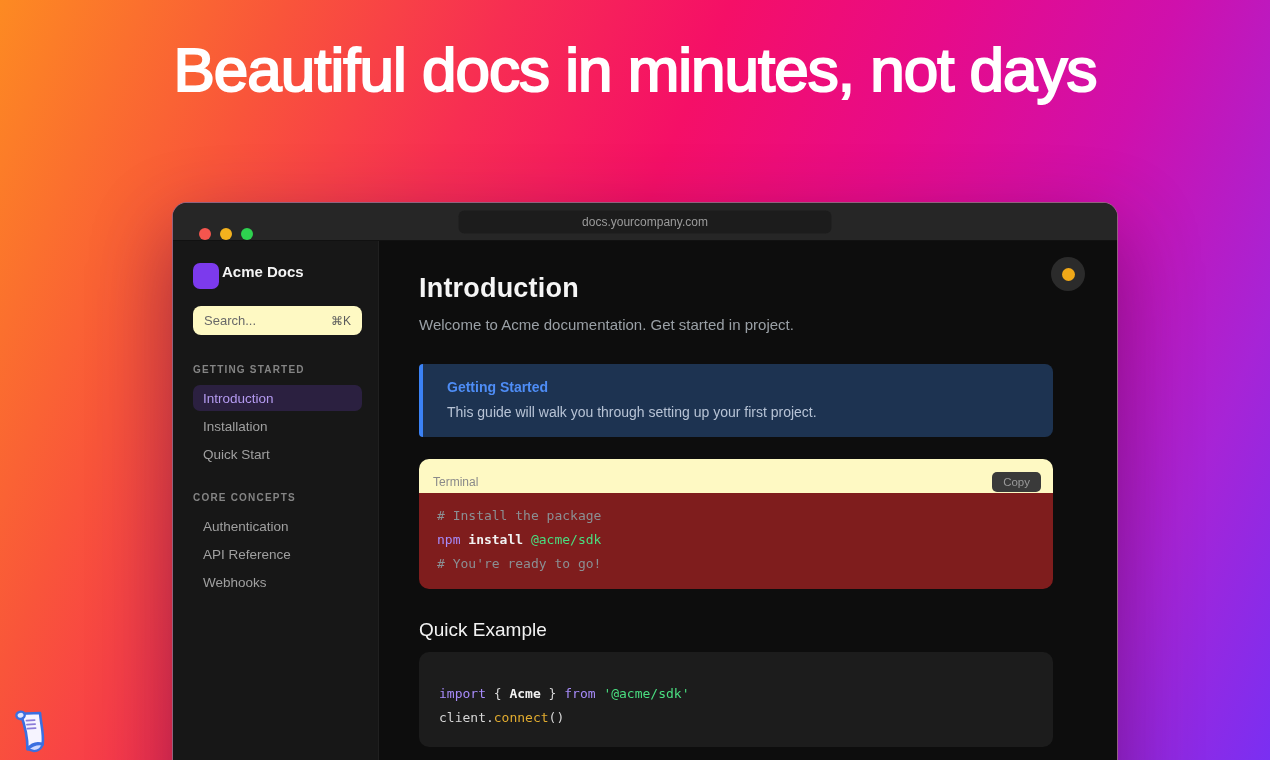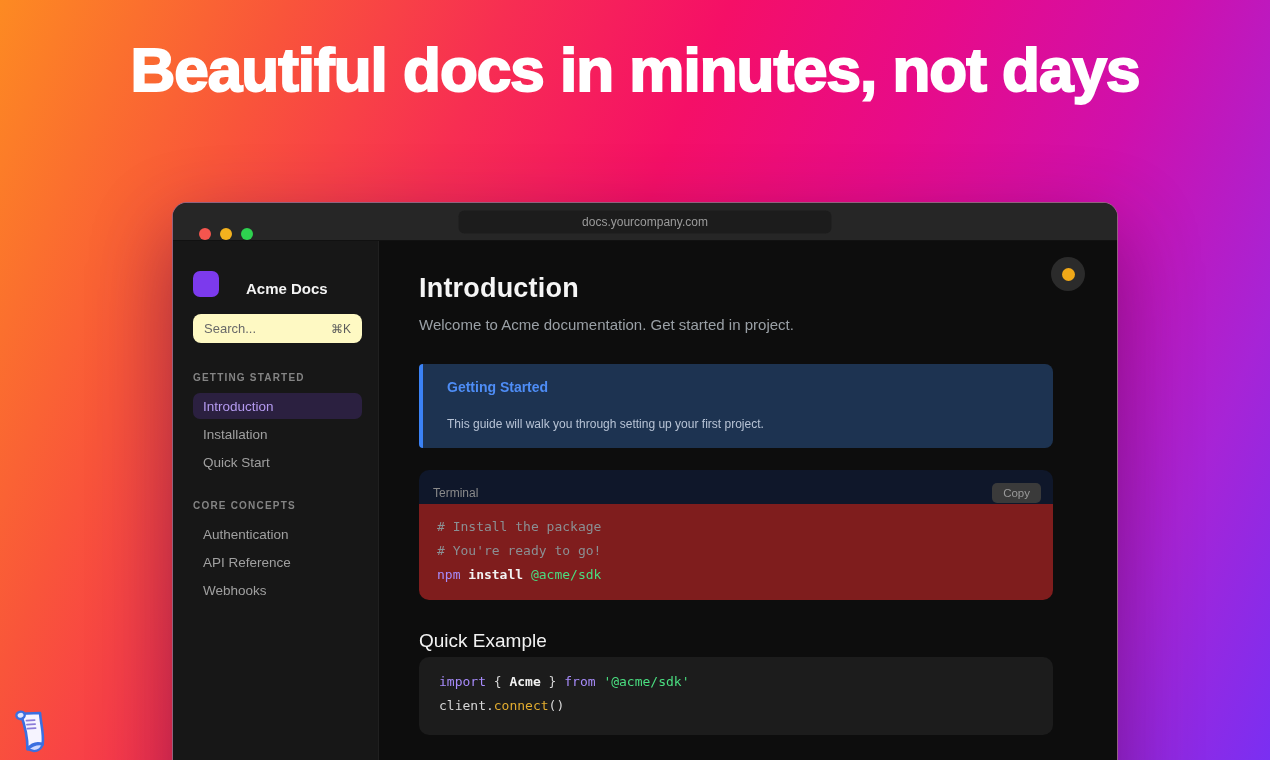--- a/index.html
+++ b/index.html
@@ -8,21 +8,21 @@
     font-family: "Liberation Sans", sans-serif;
     background: linear-gradient(113deg, #fd8a22 0%, #f9553a 18%, #f72e52 32%,
                 #f50f67 46%, #e70b89 60%, #cf10ac 74%, #a724d6 88%, #7a2ff2 100%);
     position: relative;
   }
 
   
   .headline {
     position: absolute; top: 34px; left: 0; width: 100%;
     text-align: center; color: #ffffff;
-    font-size: 62px; font-weight: bold; letter-spacing: -1px;
+    font-size: 62px; font-weight: normal; letter-spacing: -1px;
     -webkit-text-stroke: 2px #ffffff;
   }
 
   
   .watermark { position: absolute; left: 14px; bottom: 6px; width: 40px; height: 48px; }
 
   
   .window {
     position: absolute; left: 172px; top: 202px; width: 946px; height: 640px;
     background: #0d0d0d; border-radius: 15px;
@@ -49,21 +49,21 @@
   }
 
   .window-body { flex: 1; display: flex; min-height: 0; }
 
   
   .sidebar {
     width: 206px; flex: 0 0 206px; background: #171717;
     border-right: 1px solid rgba(255,255,255,0.04);
     padding: 20px 16px 0 20px;
   }
-  .brand { display: flex; align-items: flex-end; gap: 27px; margin-top: 10px; }
+  .brand { display: flex; align-items: flex-start; gap: 3px; margin-top: 2px; }
   .brand-logo { width: 26px; height: 26px; border-radius: 7px; background: #7c3aed; }
   .brand-name { color: #f3f3f3; font-size: 15px; font-weight: bold; }
   .searchbox {
     margin-top: 17px; height: 29px; background: #fef9c3; border-radius: 8px;
     display: flex; align-items: center; padding: 0 11px;
   }
   .search-ph { color: #696969; font-size: 13px; flex: 1; }
   .search-kbd { color: #5c5c5c; font-size: 12px; }
   .nav-label {
     margin-top: 29px; color: #848484; font-size: 10px; font-weight: bold;
@@ -86,47 +86,47 @@
   }
   .theme-dot { width: 13px; height: 13px; border-radius: 50%; background: #f0a818; }
   .page-title { color: #f5f5f5; font-size: 27px; font-weight: bold; letter-spacing: 0.2px; }
   .page-subtitle { margin-top: 12px; color: #9aa0a6; font-size: 15px; }
 
   .callout {
     margin-top: 31px; background: #1d3351; border-left: 4px solid #3b82f6;
     border-radius: 4px 8px 8px 4px; padding: 15px 20px 17px 24px;
   }
   .callout-title { color: #4e8df6; font-size: 14px; font-weight: bold; }
-  .callout-body { margin-top: 22px; color: #b7c3d5; font-size: 12px; }
+  .callout-body { margin-top: 9px; color: #b7c3d5; font-size: 14px; }
 
   .codeblock { margin-top: 22px; border-radius: 10px; overflow: hidden; }
   .codeblock-header {
-    height: 34px; background: #0f172a; display: flex; align-items: center;
+    height: 34px; background: #fef9c3; display: flex; align-items: center;
     padding: 12px 12px 0 14px;
   }
   .codeblock-title { color: #8a8a8a; font-size: 12px; flex: 1; }
   .copy-btn {
     background: #3a3a3a; color: #9a9a9a; font-size: 11.5px; border: none;
     border-radius: 5px; padding: 4px 11px; cursor: pointer;
     font-family: "Liberation Sans", sans-serif;
   }
   .codeblock-body { background: #7f1d1d; padding: 11px 18px 13px 18px; }
 
   .code-lines { font-family: "DejaVu Sans Mono", "Liberation Mono", monospace;
     font-size: 13px; line-height: 24px; white-space: pre; }
   .tok-comment { color: #8b8f93; }
   .tok-keyword { color: #a78bfa; }
   .tok-string  { color: #4ade80; }
   .tok-func    { color: #e2ac2f; }
   .tok-plain   { color: #d6d6d6; }
   .tok-bold    { color: #f2f2f2; font-weight: bold; }
 
   .section-heading { margin-top: 30px; color: #f2f2f2; font-size: 19px; font-weight: normal; }
-  .plain-codeblock { margin-top: 5px; background: #1c1c1c; border-radius: 10px;
-    padding: 13px 20px 17px 20px; }
+  .plain-codeblock { margin-top: 11px; background: #1c1c1c; border-radius: 10px;
+    padding: 30px 20px 17px 20px; }
 </style>
 </head>
 <body>
 
 <h1 class="headline">Beautiful docs in minutes, not days</h1>
 
 <div class="watermark">
   <svg width="40" height="48" viewBox="0 0 40 48">
     <g transform="rotate(-14 20 24)">
       <path d="M11 5 L30 9 C28 20 29 29 25 40 C19 36 13 38 9 41 C12 30 12 15 11 5 Z" fill="#f6f4ff" stroke="#3b6fe0" stroke-width="2.6" stroke-linejoin="round"></path>
@@ -195,22 +195,22 @@
         <div class="callout-body">This guide will walk you through setting up your first project.</div>
       </div>
 
       <div class="codeblock">
         <div class="codeblock-header">
           <span class="codeblock-title">Terminal</span>
           <button class="copy-btn">Copy</button>
         </div>
         <div class="codeblock-body">
           <div class="code-lines"><span class="tok-comment"># Install the package</span></div>
+          <div class="code-lines"><span class="tok-keyword">npm</span><span class="tok-plain"> </span><span class="tok-bold">install</span><span class="tok-plain"> </span><span class="tok-string">@acme/sdk</span></div>
           <div class="code-lines"><span class="tok-comment"># You're ready to go!</span></div>
-          <div class="code-lines"><span class="tok-keyword">npm</span><span class="tok-plain"> </span><span class="tok-bold">install</span><span class="tok-plain"> </span><span class="tok-string">@acme/sdk</span></div>
         </div>
       </div>
 
       <h3 class="section-heading">Quick Example</h3>
 
       <div class="plain-codeblock">
         <div class="code-lines"><span class="tok-keyword">import</span><span class="tok-plain"> { </span><span class="tok-bold">Acme</span><span class="tok-plain"> } </span><span class="tok-keyword">from</span><span class="tok-plain"> </span><span class="tok-string">'@acme/sdk'</span></div>
         <div class="code-lines"><span class="tok-plain">client.</span><span class="tok-func">connect</span><span class="tok-plain">()</span></div>
       </div>
     </main>

